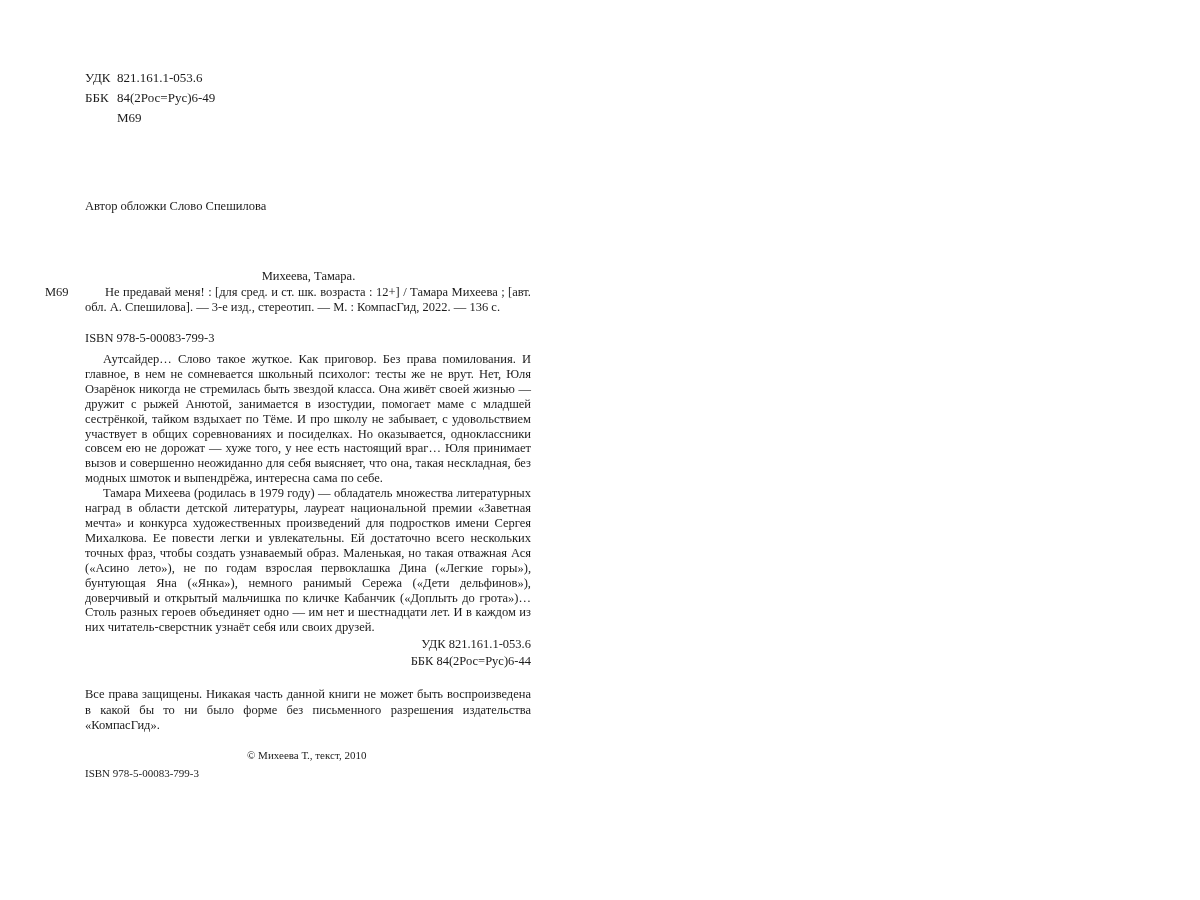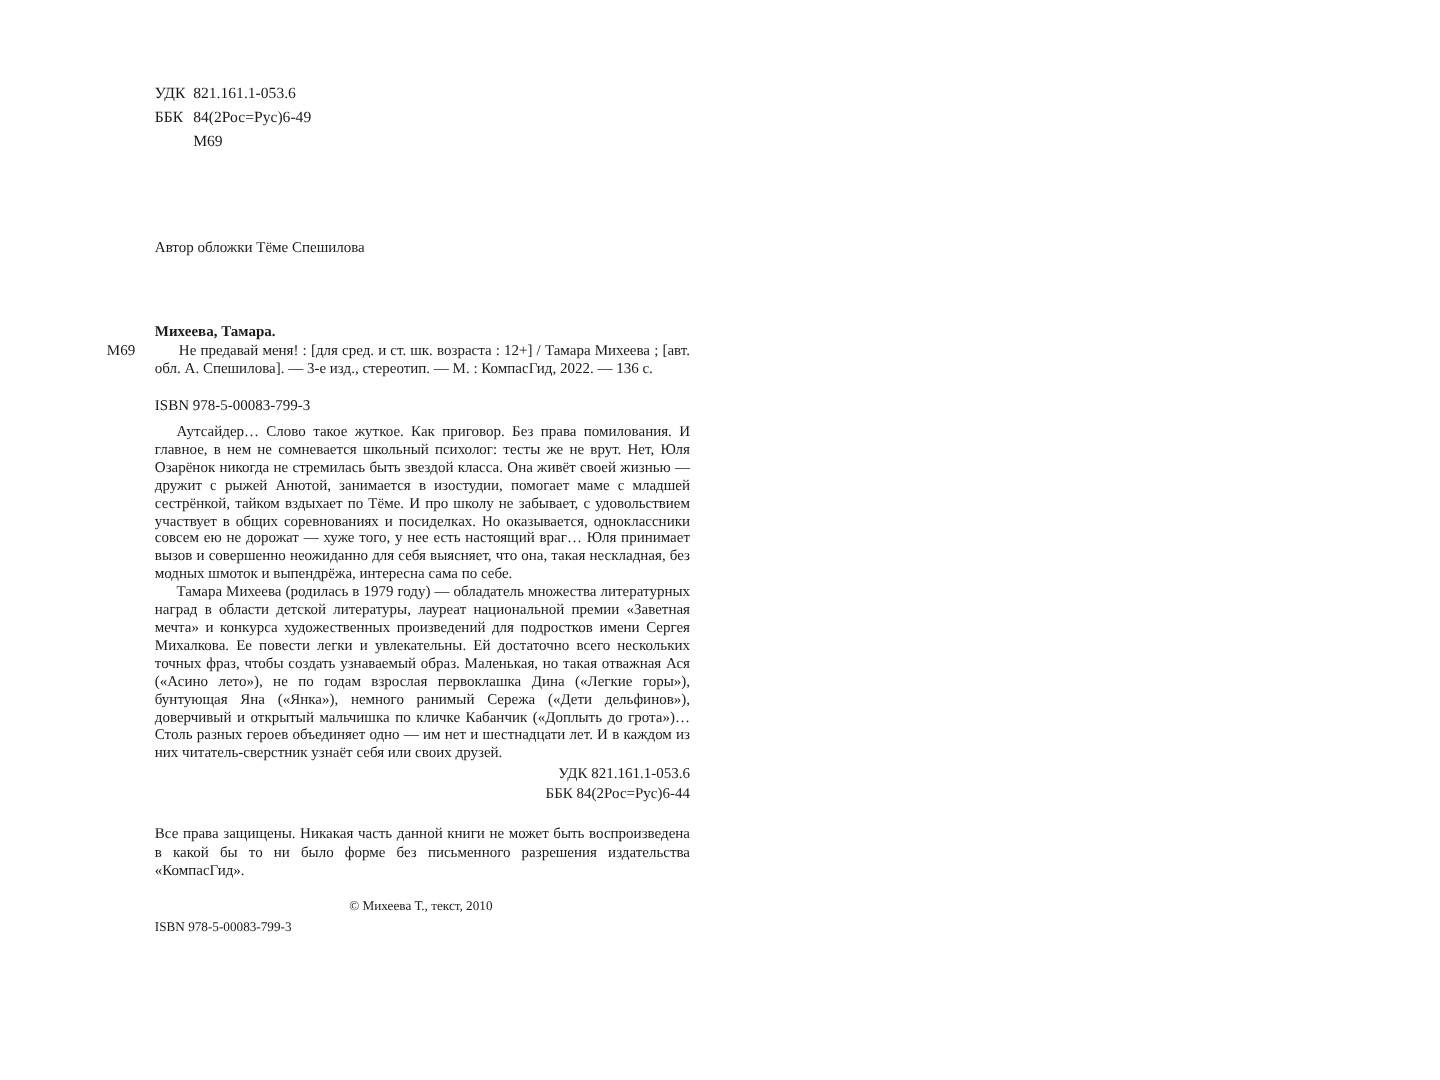--- a/index.html
+++ b/index.html
@@ -5,27 +5,27 @@
   html,body{margin:0;padding:0;}
   body{
     width:1200px;height:900px;position:relative;
     background:#ffffff;color:#1b1b1b;
     font-family:"Liberation Serif","DejaVu Serif",serif;
     overflow:hidden;
   }
   .abs{position:absolute;}
 
   
-  #left-page{left:0;top:0;width:600px;height:704px;margin-left:44px;}
+  #left-page{left:0;top:0;width:600px;height:704px;}
   .udk-top{left:85px;top:68px;font-size:13px;line-height:20px;white-space:nowrap;}
   .udk-top .lbl{display:inline-block;width:32px;}
   .udk-top .mcode{margin-left:32px;}
   .cover-author{left:85px;top:199px;font-size:12.5px;}
   .cat-block{left:45px;top:269px;width:487px;font-size:12.5px;line-height:15.5px;}
-  .cat-author{margin-left:40px;font-weight:bold;}
+  .cat-author{margin-left:40px;font-weight:normal;text-align:center;}
   .cat-row{position:relative;}
   .cat-mcode{position:absolute;left:0;top:0;}
   .cat-entry{margin-left:40px;width:446px;text-align:justify;text-indent:20px;}
   .isbn-top{left:85px;top:331px;font-size:12.5px;}
   .annotation{left:85px;top:352px;width:446px;font-size:12.5px;line-height:14.9px;text-align:justify;}
   .annotation p{margin:0;text-indent:18px;}
   .udk-bottom{left:85px;top:636px;width:446px;text-align:right;font-size:12.5px;line-height:16.5px;}
   .rights{left:85px;top:687px;width:446px;text-align:justify;font-size:12.5px;line-height:15.5px;}
   .copyright{left:85px;top:747px;width:446px;font-size:11px;line-height:17.5px;}
   .copyright .row{display:flex;}
@@ -38,21 +38,21 @@
 <body>
 
 <div id="left-page" class="abs">
 
   <div class="abs udk-top">
     <div><span class="lbl">УДК</span><span>821.161.1-053.6</span></div>
     <div><span class="lbl">ББК</span><span>84(2Рос=Рус)6-49</span></div>
     <div><span class="mcode">М69</span></div>
   </div>
 
-  <div class="abs cover-author">Автор обложки Тёме Спешилова</div>
+  <div class="abs cover-author">Автор обложки Слово Спешилова</div>
 
   <div class="abs cat-block">
     <div class="cat-author">Михеева, Тамара.</div>
     <div class="cat-row">
       <span class="cat-mcode">М69</span>
       <div class="cat-entry">Не предавай меня! : [для сред. и ст. шк. возраста : 12+] / Тамара Михеева ; [авт. обл. А. Спешилова]. — 3-е изд., стереотип. — М. : КомпасГид, 2022. — 136 с.</div>
     </div>
   </div>
 
   <div class="abs isbn-top">ISBN 978-5-00083-799-3</div>

